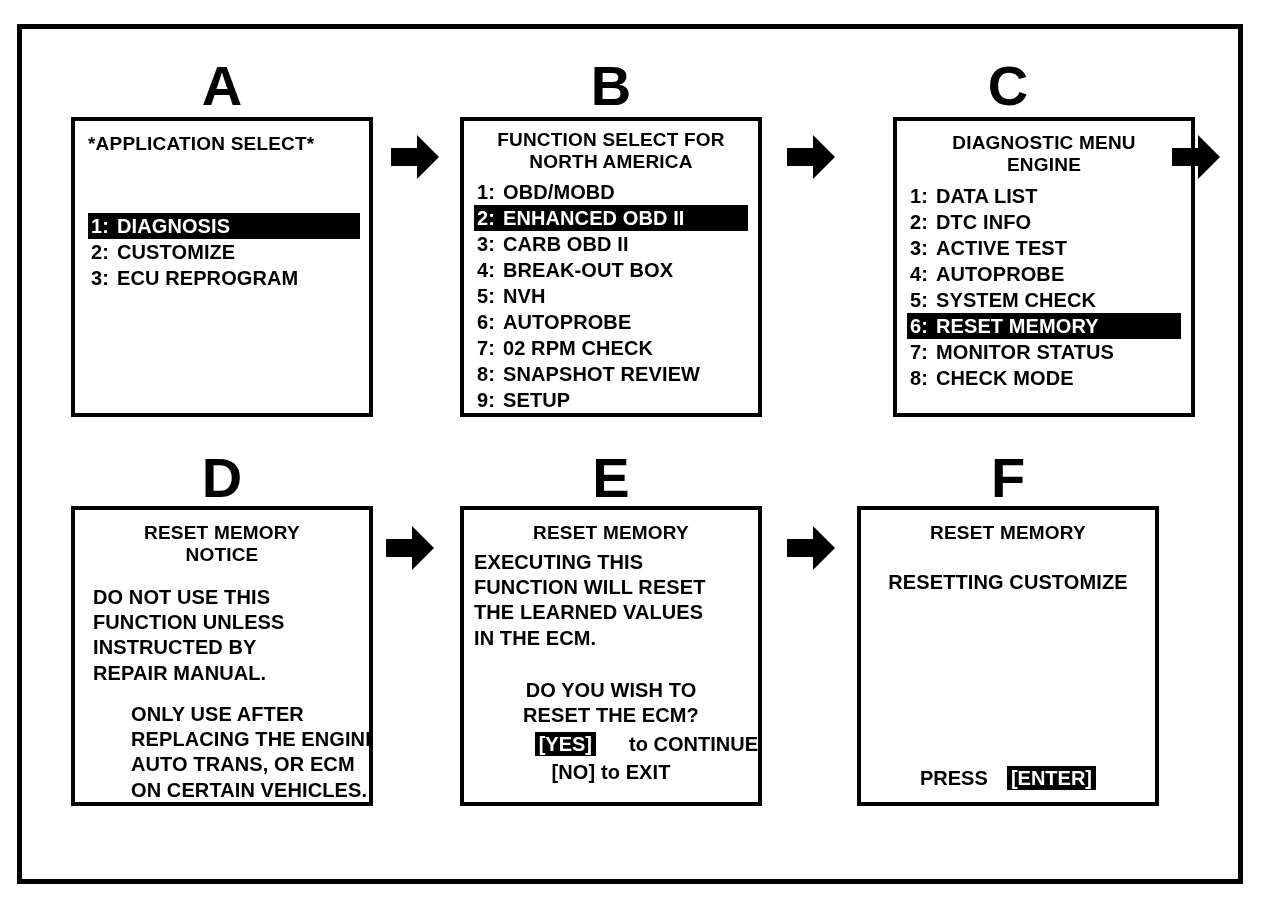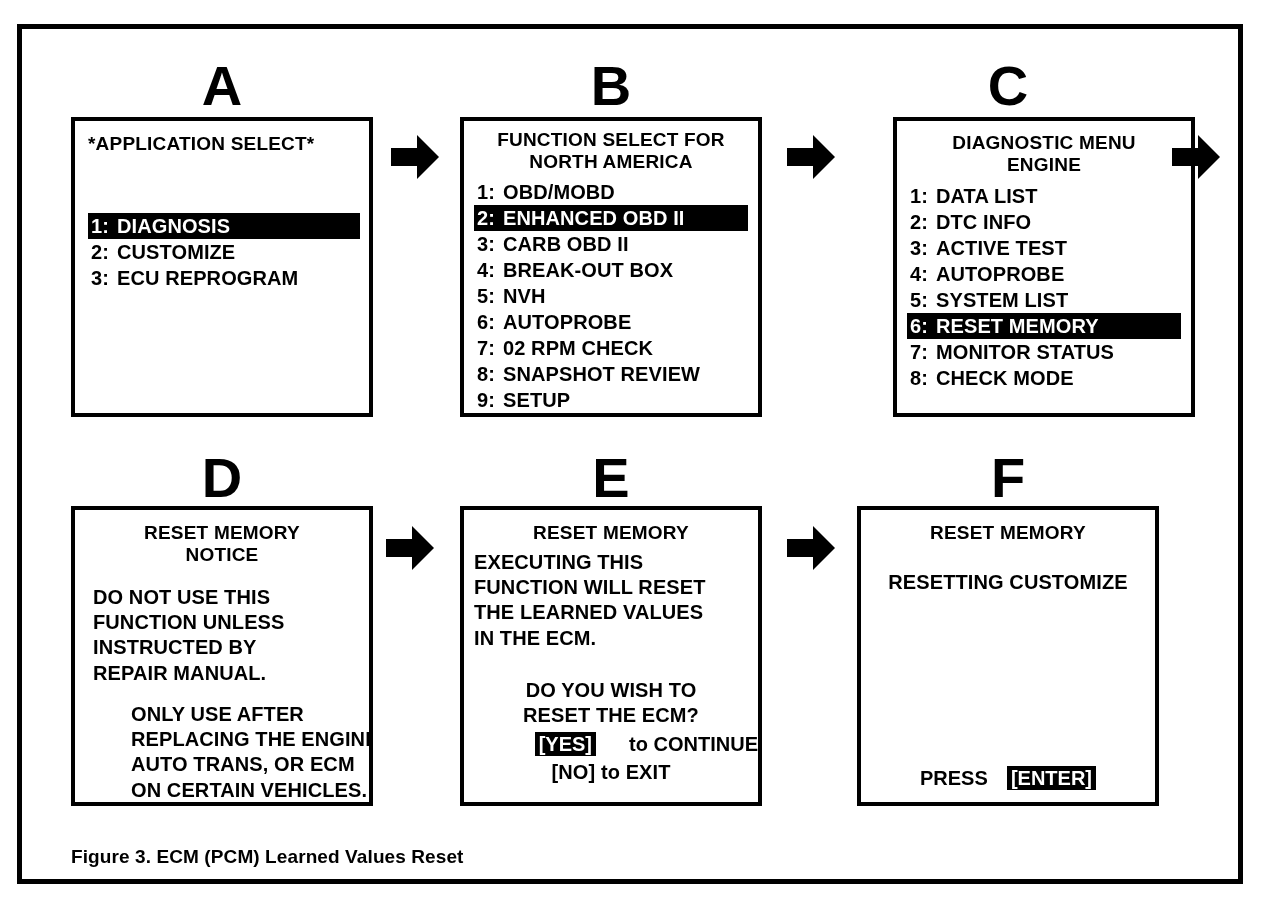--- a/index.html
+++ b/index.html
@@ -249,21 +249,21 @@
         <li class="menu-row" style="padding-left:3px;">
           <span class="key">3:</span>
           <span class="lbl">ACTIVE TEST</span>
         </li>
         <li class="menu-row" style="padding-left:3px;">
           <span class="key">4:</span>
           <span class="lbl">AUTOPROBE</span>
         </li>
         <li class="menu-row" style="padding-left:3px;">
           <span class="key">5:</span>
-          <span class="lbl">SYSTEM LIST</span>
+          <span class="lbl">SYSTEM CHECK</span>
         </li>
         <li class="menu-row selected" style="padding-left:3px;">
           <span class="key">6:</span>
           <span class="lbl">RESET MEMORY</span>
         </li>
         <li class="menu-row" style="padding-left:3px;">
           <span class="key">7:</span>
           <span class="lbl">MONITOR STATUS</span>
         </li>
         <li class="menu-row" style="padding-left:3px;">
@@ -337,15 +337,14 @@
       <div class="txt-block txt-center" style="position:absolute; left:8px; top:60px; width:278px;">RESETTING CUSTOMIZE</div>
 
       <div style="position:absolute; left:8px; top:256px; width:278px; text-align:center; font-size:20px; font-weight:bold; line-height:1.2; white-space:nowrap;">
         <span>PRESS</span>
         <span style="display:inline-block; width:8px;"></span>
         <span class="inv">[ENTER]</span>
       </div>
     </div>
   </div>
 
-  <div class="caption" style="left:71px; top:846px;">Figure 3. ECM (PCM) Learned Values Reset</div>
 
 </div>
 
 </body></html>

